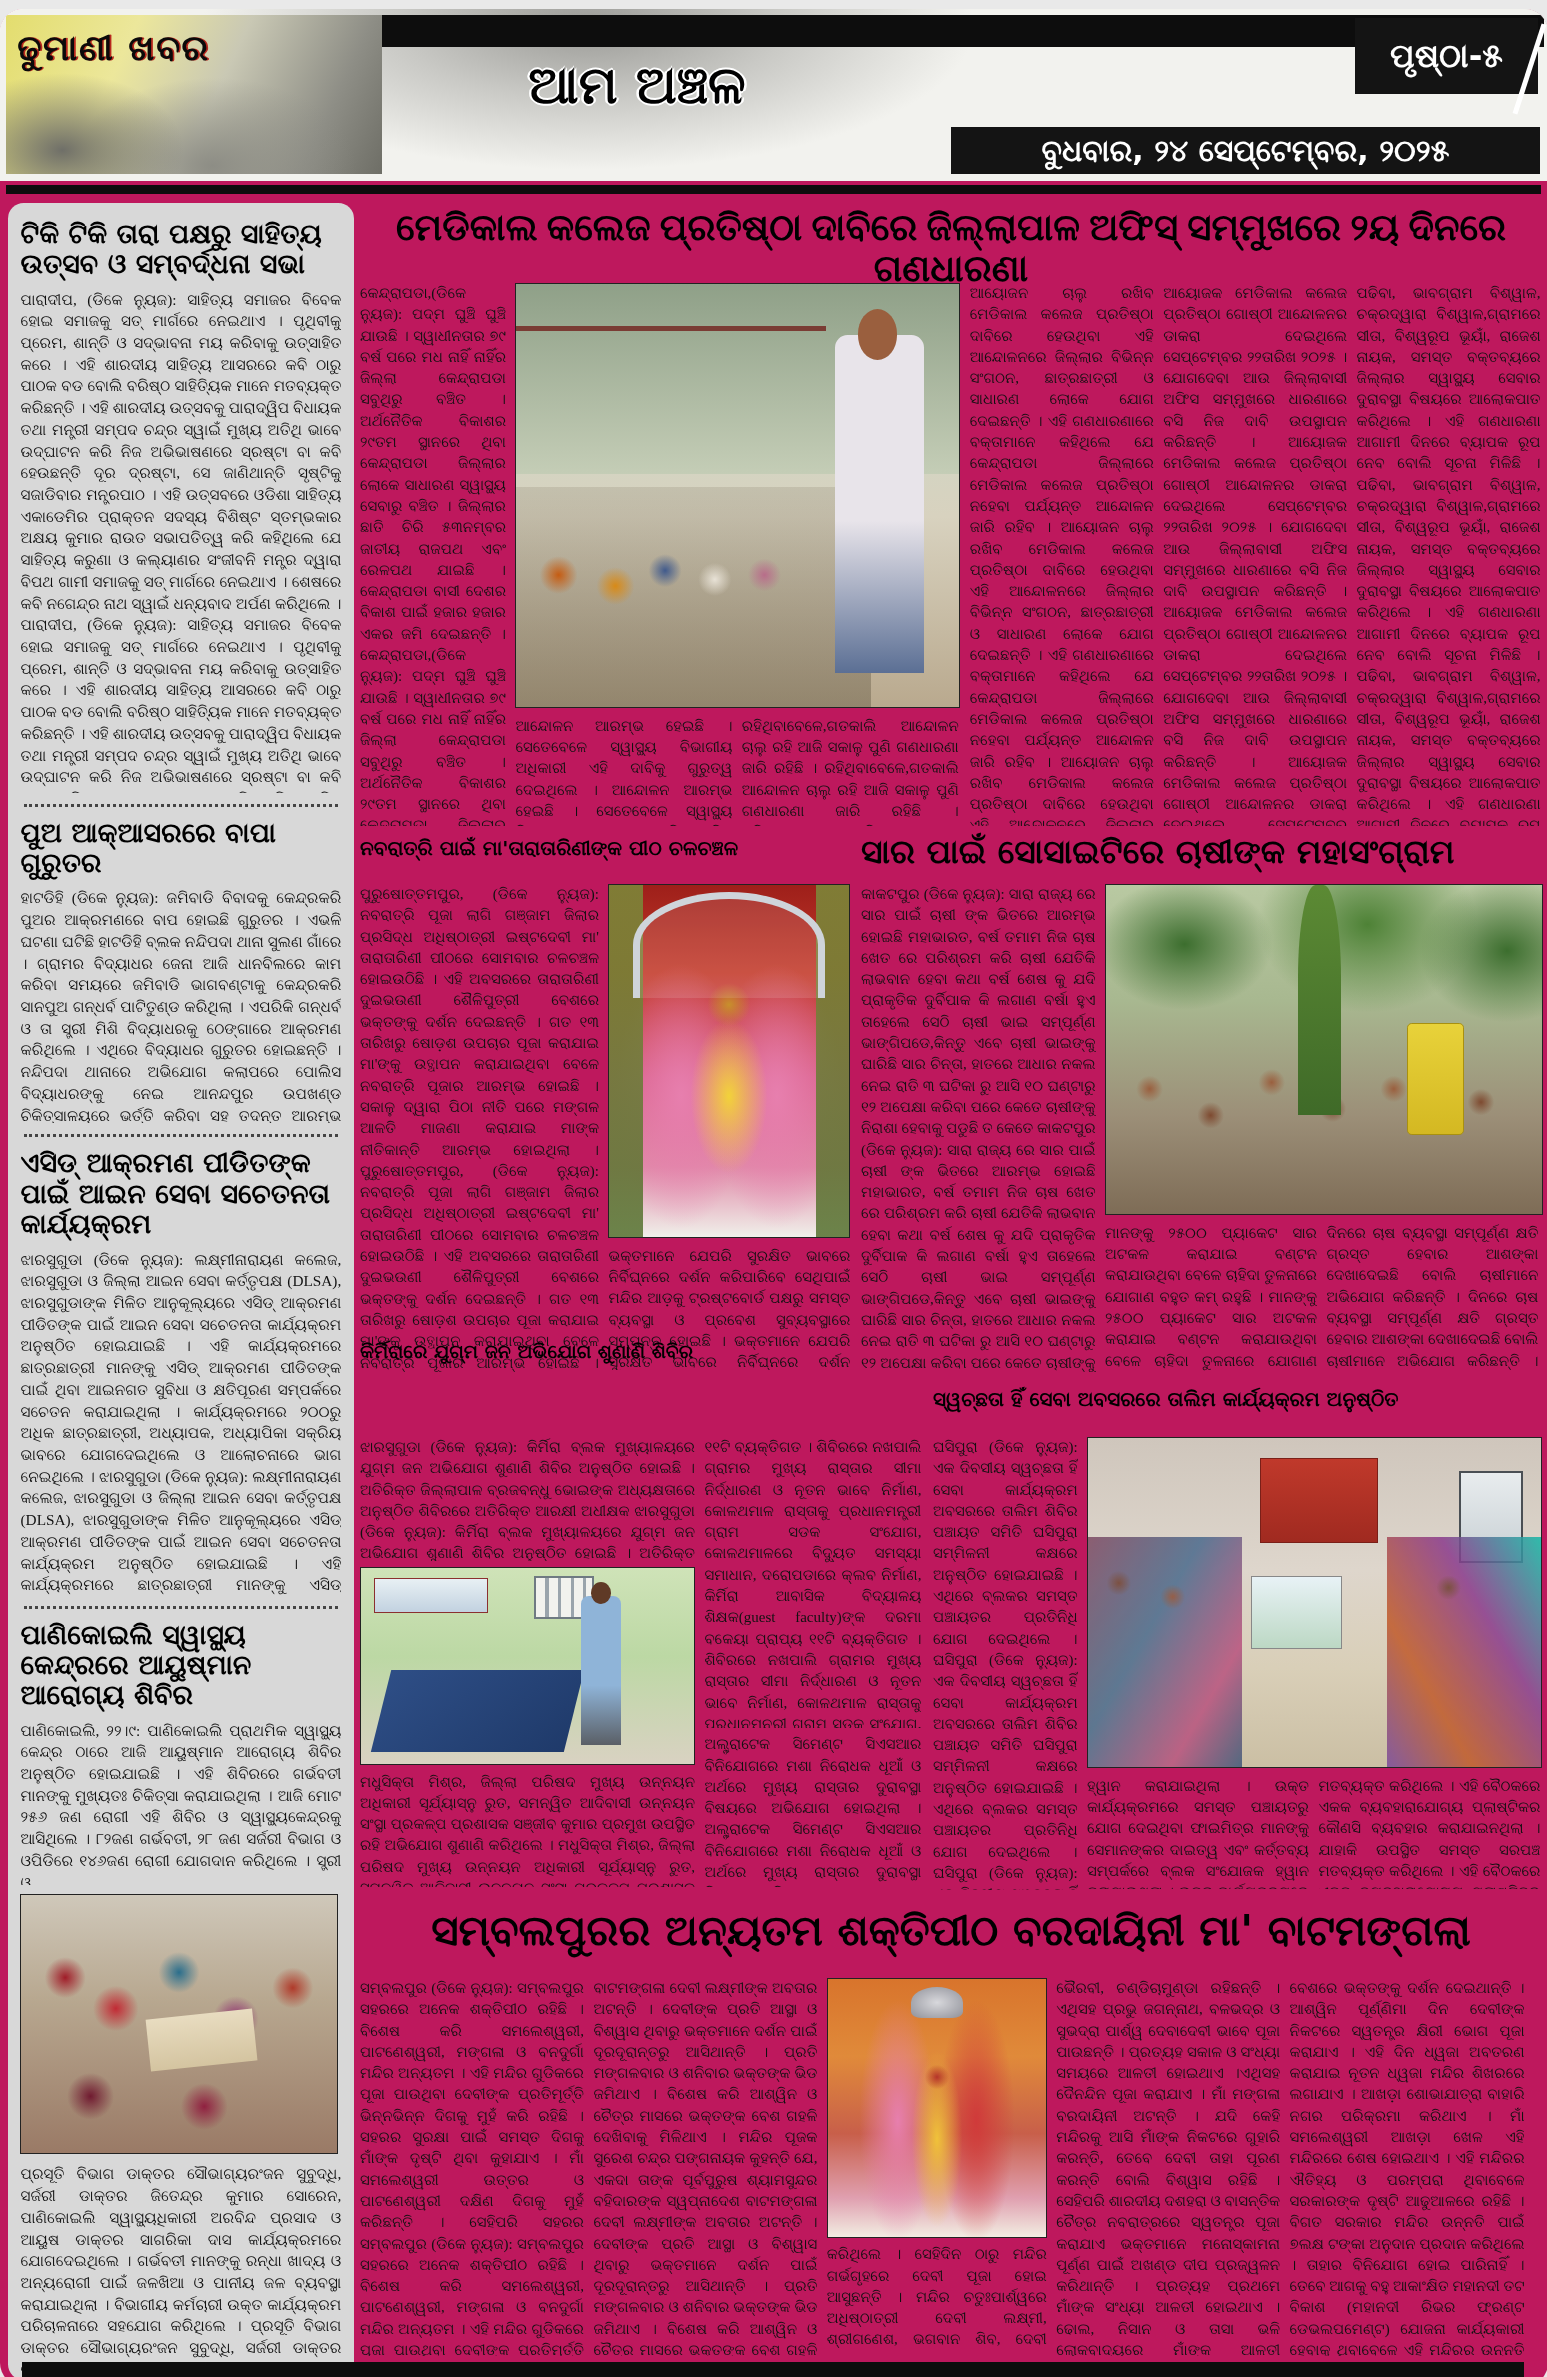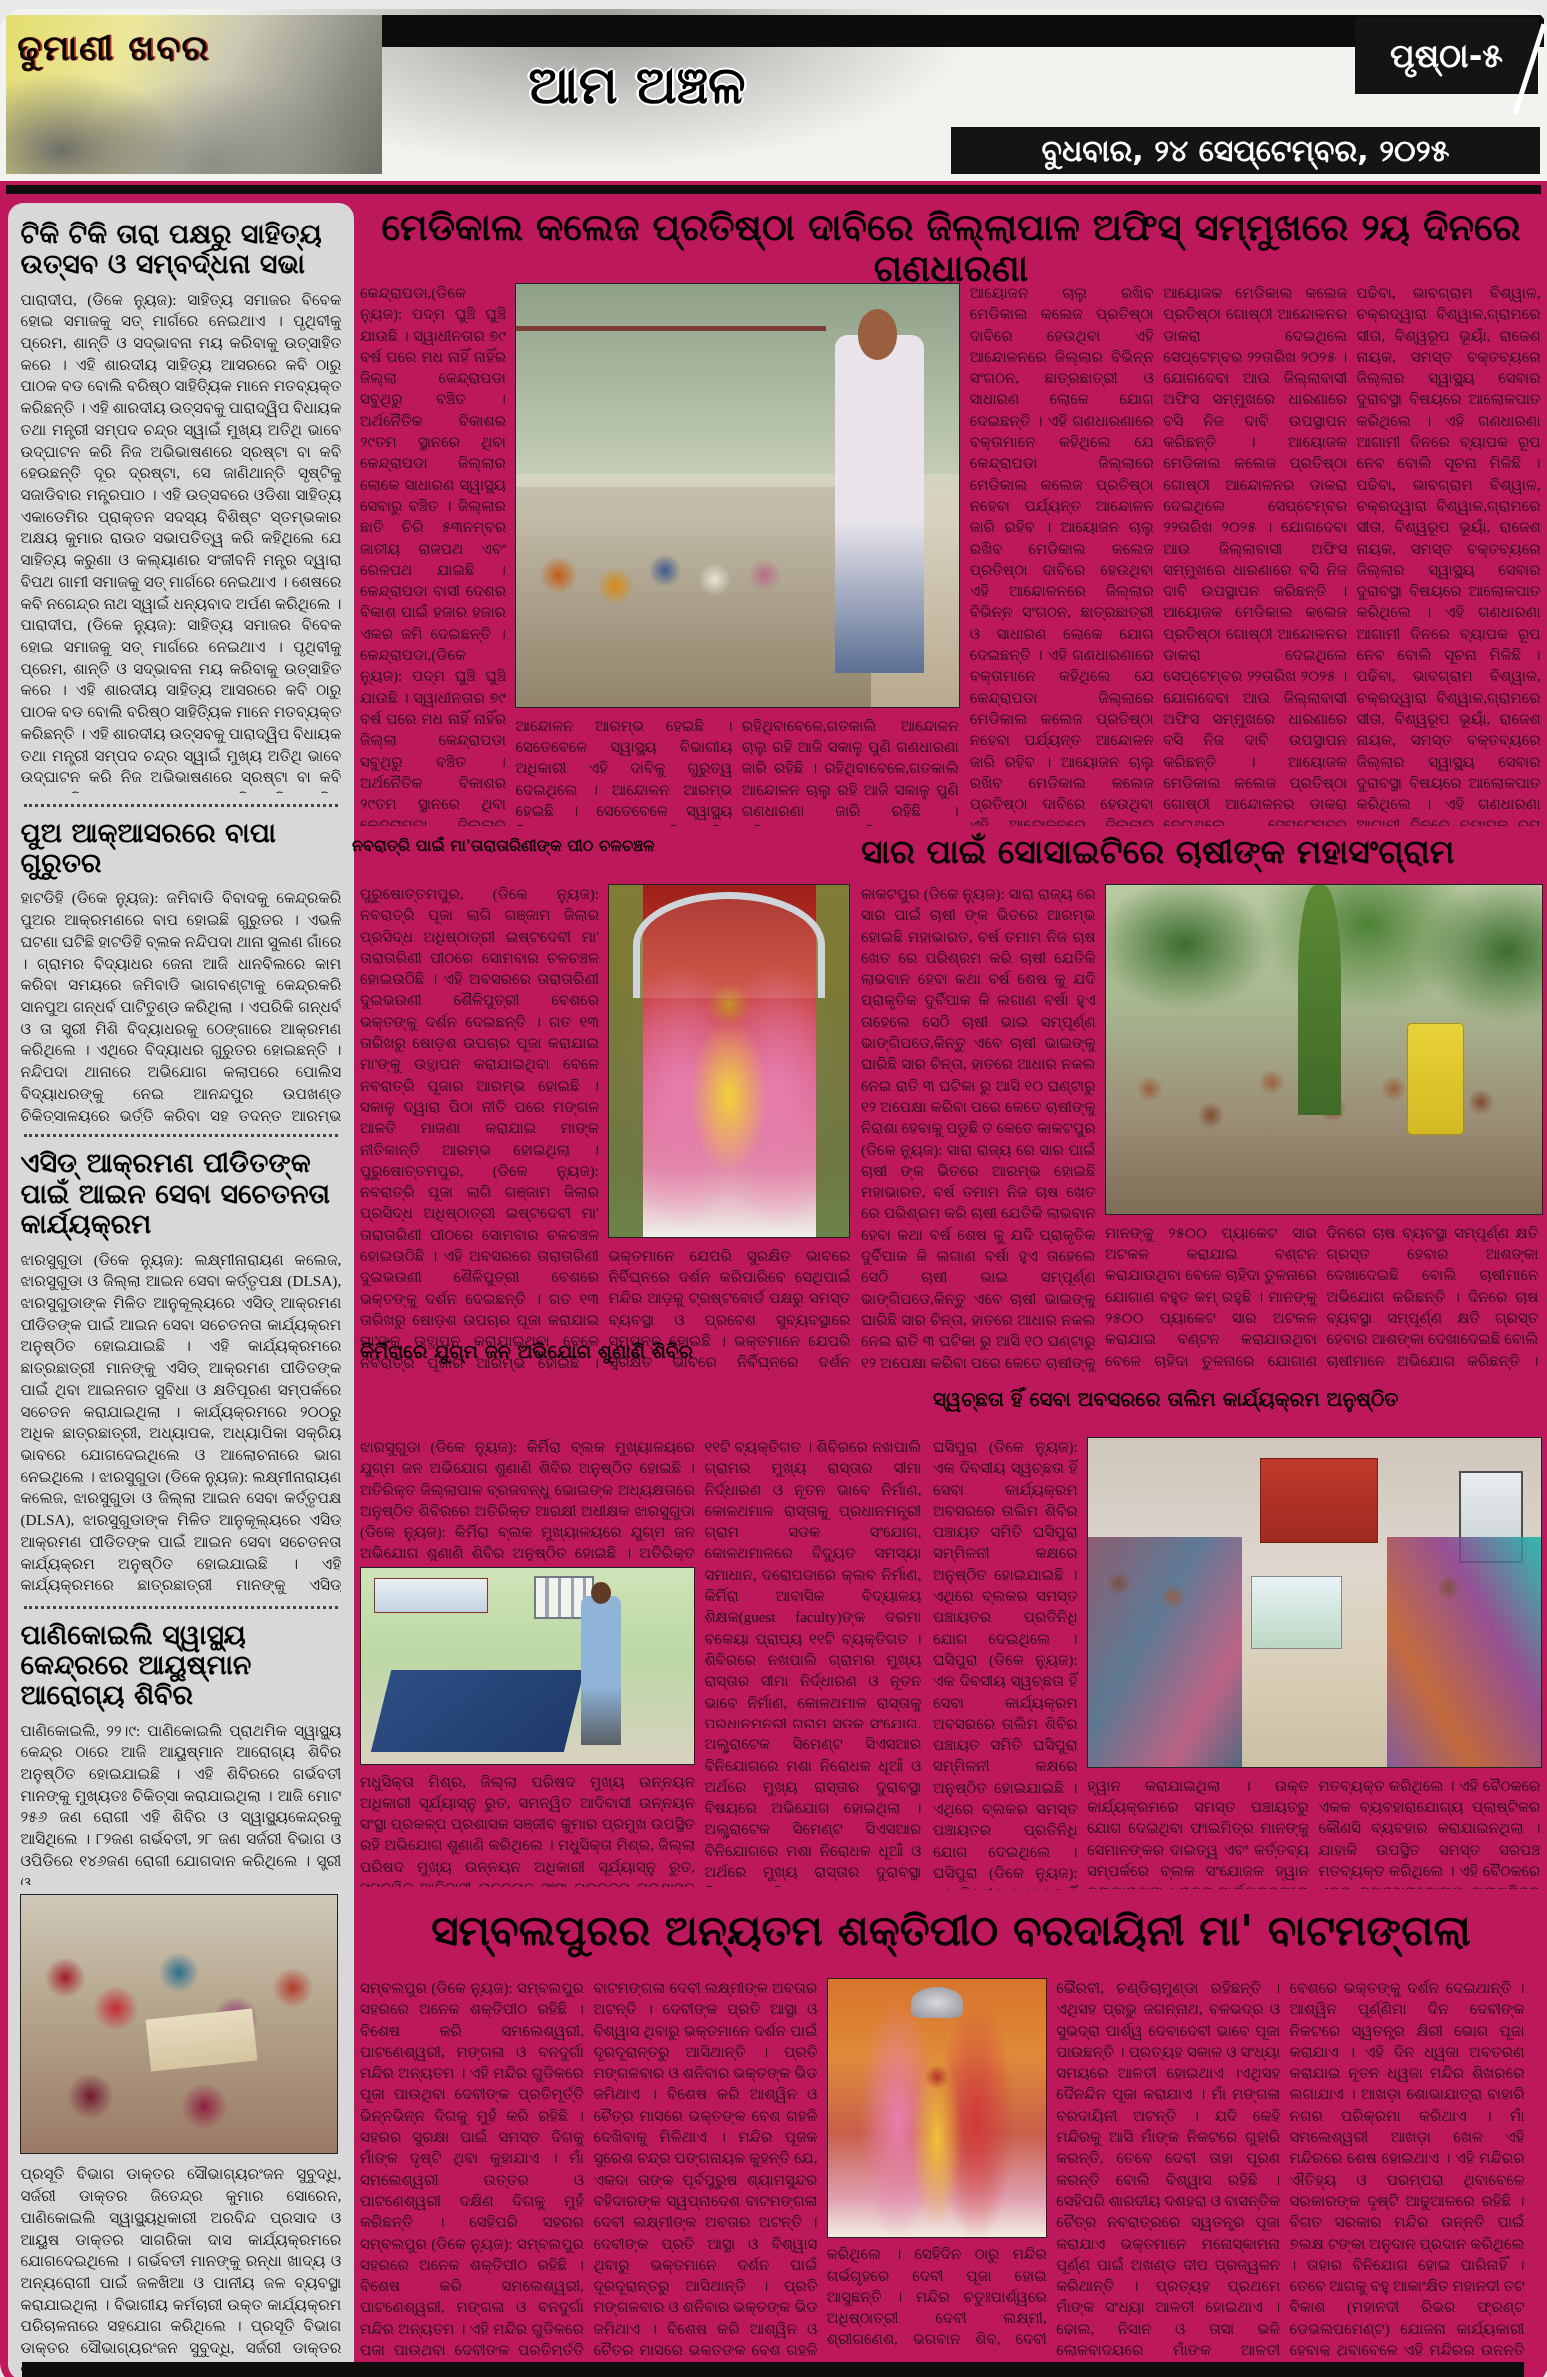--- a/index.html
+++ b/index.html
@@ -68,21 +68,21 @@
   .article { position:absolute; }
   .art-row { display:flex; gap:9.4px; }
   .photo {
     border:1.6px solid #222; position:relative; overflow:hidden; flex-shrink:0;
     background:#bbb;
   }
   .photo-sub { position:absolute; }
   .below-photo-row { display:flex; gap:9.4px; margin-top:7.9px; }
 
   
-  #main-headline { left:360px; top:198px; width:1182px; text-align:center; font-size:37px; position:absolute; }
+  #main-headline { left:360px; top:198px; width:1182px; text-align:center; font-size:37px; position:absolute;font-family:Liberation Serif, serif; }
   #main-art { left:360px; top:274px; width:1182px; height:545px; }
 
   
   .ph-main {
     background:
       radial-gradient(circle 47px at 82% 22%, #f5f2ee 0%, rgba(0,0,0,0) 60%),
       linear-gradient(180deg, #a9b8a0 0%, #cfd6c4 30%, #d8d2bf 55%, #b9a98e 100%);
   }
   .ph-main .wall { left:0; top:0; width:100%; height:45%; background:linear-gradient(#8fa088,#c4cdb6); }
   .ph-main .roofline { left:0; top:10%; width:70%; height:4.7px; background:#7a3c34; }
@@ -171,21 +171,21 @@
       radial-gradient(circle 31.5px at 50% 30%, #2a6e8c 0%, rgba(0,0,0,0) 65%),
       radial-gradient(circle 35px at 68% 48%, #8c2a6e 0%, rgba(0,0,0,0) 65%),
       radial-gradient(circle 31.5px at 86% 36%, #b03a2a 0%, rgba(0,0,0,0) 65%),
       radial-gradient(circle 36px at 22% 78%, #701a30 0%, rgba(0,0,0,0) 65%),
       radial-gradient(circle 36px at 58% 82%, #902040 0%, rgba(0,0,0,0) 65%),
       linear-gradient(180deg, #cfc8ba 0%, #b8a890 40%, #9a7a66 100%);
   }
   .ph-camp .tabletop { left:40%; top:46%; width:34%; height:20%; background:linear-gradient(#e8dcc0,#d4c4a0); transform:rotate(-6deg); }
 
   
-  #nav-headline { position:absolute; left:352px; top:828px; width:494px; font-size:16px; }
+  #nav-headline { position:absolute; left:360px; top:828px; width:494px; font-size:20px; }
   #nav-art { left:360px; top:875px; width:494px; height:496px; }
   #fert-headline { position:absolute; left:861px; top:825px; width:682px; font-size:33px; }
   #fert-art { left:861px; top:875px; width:682px; height:496px; }
 
   
   #kir-headline { position:absolute; left:360px; top:1332px; width:562px; font-size:19px; }
   #kir-art { left:360px; top:1428px; width:562px; height:456px; }
   #swa-headline { position:absolute; left:933px; top:1379px; width:609px; font-size:20px; }
   #swa-art { left:933px; top:1428px; width:609px; height:456px; }
 

